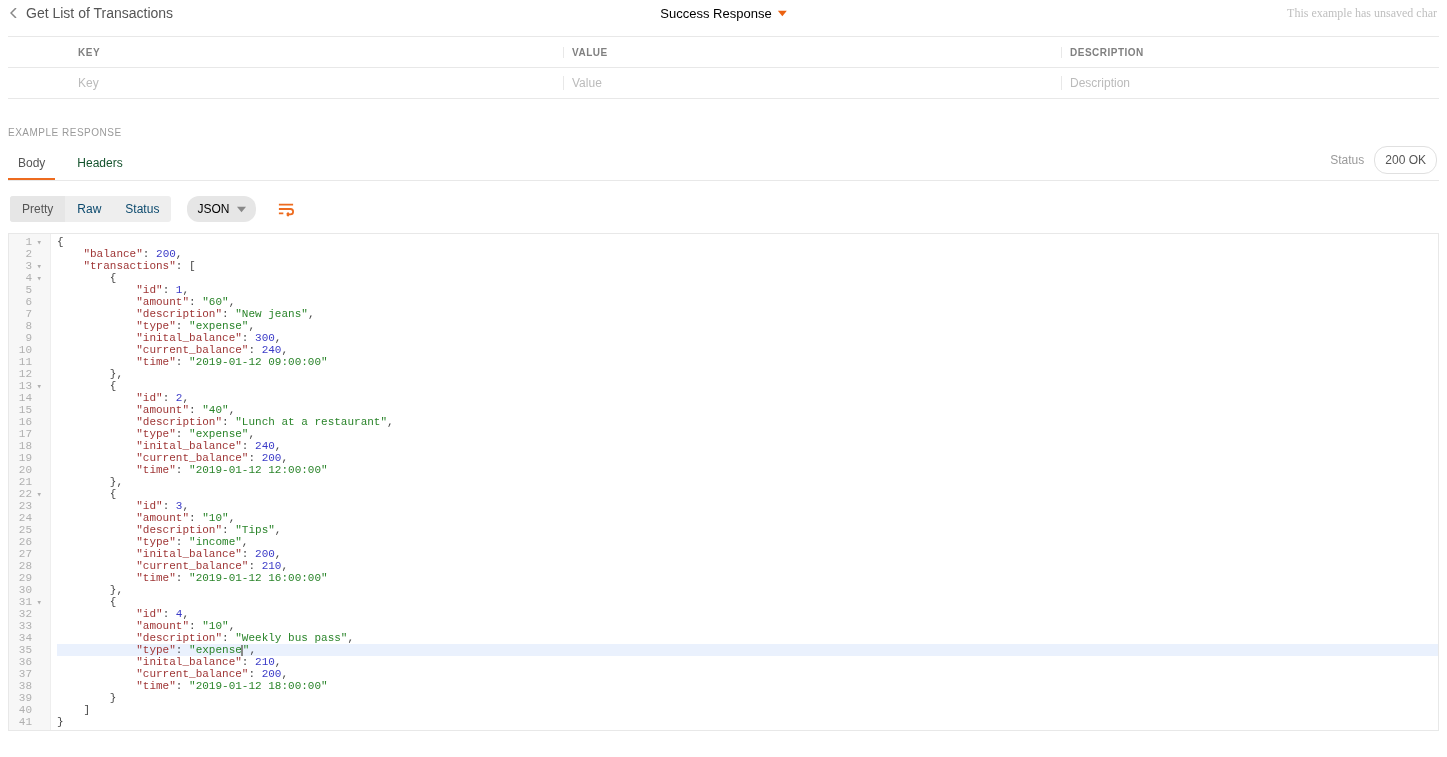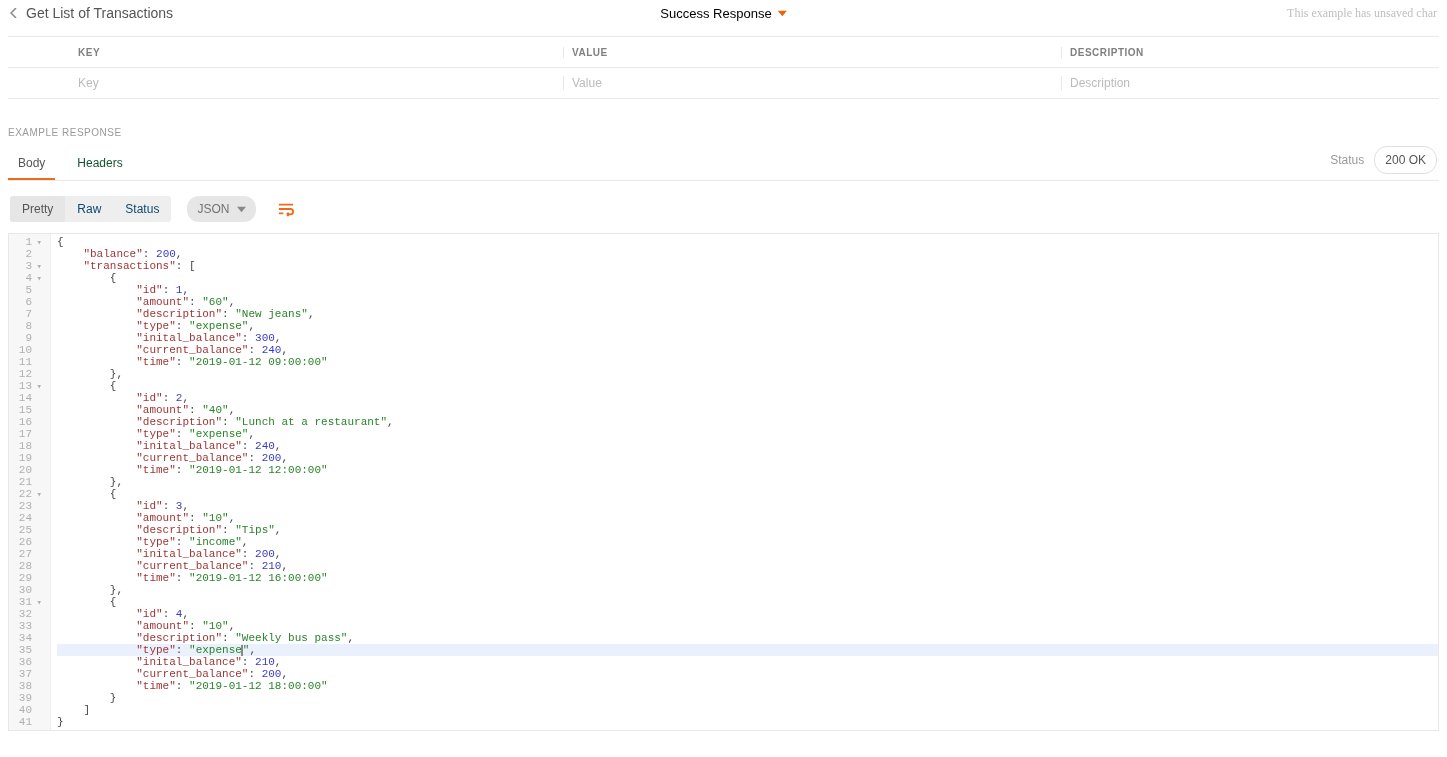--- a/index.html
+++ b/index.html
@@ -32,21 +32,21 @@
 .tab.active { color:#555; border-bottom-color: #ed6b1f; }
 .tab + .tab { margin-left: 12px; }
 .tabs-right { margin-left:auto; display:flex; align-items:center; gap:10px; padding-right:2px; }
 .status-label { font-size: 12px; color:#9a9a9a; }
 .status-box { border:1px solid #e0e0e0; padding: 6px 10px; font-size: 12px; color:#555; border-radius:13px; background:#fff; }
 
 .toolbar { display:flex; align-items:center; gap:16px; padding: 14px 8px 10px 10px; }
 .btn-group { display:inline-flex; background:#eeeeee; border-radius:3px; overflow:hidden; }
 .btn { padding: 6px 12px; font-size: 12px; color:#0c4a6e; border:none; background:transparent; cursor:pointer; }
 .btn.active { background:#e6e6e6; color:#555; }
-.json-drop { display:inline-flex; align-items:center; gap:8px; background:#e6e6e6; border-radius:12px; padding: 6px 10px; font-size:12px; color:#737373; cursor:pointer; }
+.json-drop { display:inline-flex; align-items:center; gap:8px; background:#e6e6e6; border-radius:12px; padding: 6px 10px; font-size:12px; color:#000000; cursor:pointer; }
 .json-drop svg { width:9px; height:9px; fill:#888; }
 .wrap-icon { display:inline-flex; align-items:center; justify-content:center; width:28px; height:28px; cursor:pointer; }
 .wrap-icon svg { width:16px; height:16px; stroke:#ed6b1f; fill:none; stroke-width:2; }
 
 .editor { margin: 0 8px; border:1px solid #e8e8e8; font-family: Menlo, Consolas, "Courier New", monospace; font-size: 11px; line-height: 12px; overflow:auto; }
 .editor-inner { display:flex; }
 .gutter { background:#f7f7f7; color:#b0b0b0; text-align:right; padding: 2px 6px 2px 2px; user-select:none; border-right:1px solid #eee; min-width:42px; }
 .gutter-line { height:12px; white-space:nowrap; padding-right:2px; }
 .fold { color:#b0b0b0; display:inline-block; width:8px; margin-left:2px; font-size:9px; }
 .code { padding: 2px 0 2px 6px; white-space:pre; flex:1; }

